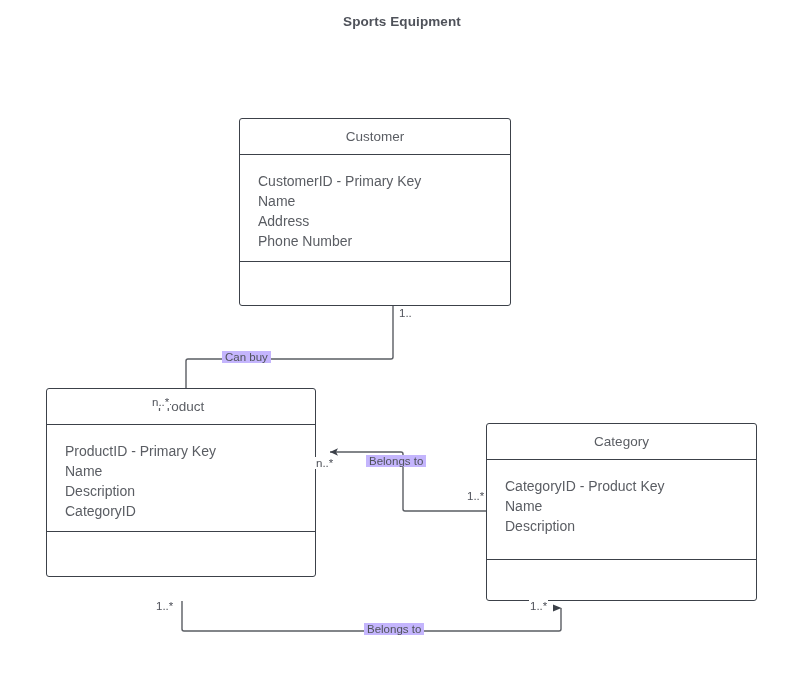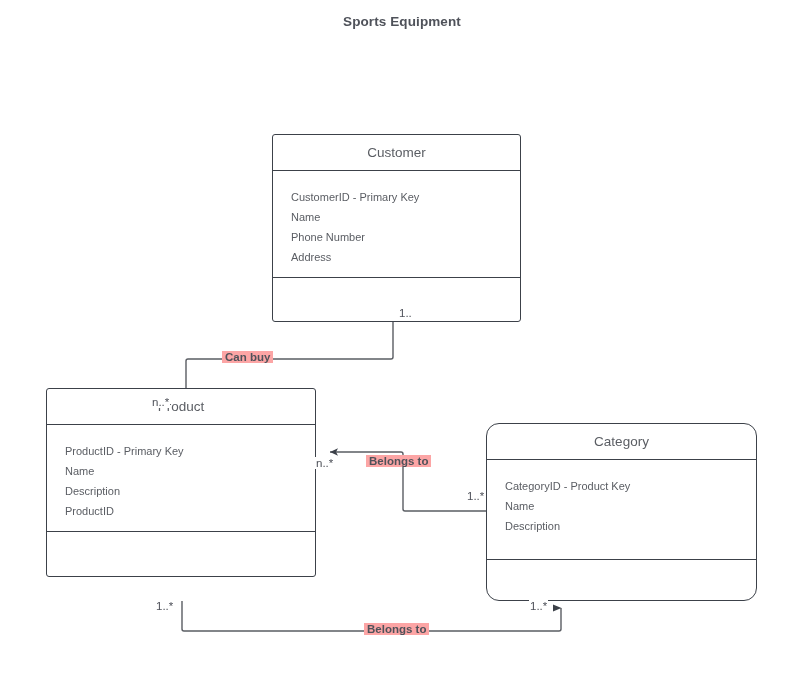--- a/index.html
+++ b/index.html
@@ -57,34 +57,34 @@
   .uml-class-name {
     font-size: 13.5px;
     color: #5a5d63;
   }
   .uml-attr-compartment {
     box-sizing: border-box;
     border-bottom: 1.6px solid #3c4149;
     padding: 16px 0 12px 18px;
   }
   .uml-attr {
-    font-size: 11px;
+    font-size: 14px;
     color: #5a5d63;
     line-height: 20px;
     white-space: nowrap;
   }
   .uml-method-compartment {
     box-sizing: border-box;
   }
   .edge-label {
     position: absolute;
     font-size: 11.5px;
-    font-weight: bold;
+    font-weight: normal;
     color: #4f525a;
-    background: #fca5a5;
+    background: #c4b5fd;
     padding: 0 3px;
     white-space: nowrap;
   }
   .mult-label {
     position: absolute;
     font-size: 11.5px;
     color: #4f525a;
     background: #ffffff;
     padding: 0 1px;
     white-space: nowrap;
@@ -112,47 +112,47 @@
       </marker>
     </defs>
 
     <path d="M 393 306 L 393 357 Q 393 359 391 359 L 188 359 Q 186 359 186 361 L 186 401" fill="none" stroke="#5a5d63" stroke-width="1.4" marker-end="url(#arrow-down)"></path>
 
     <path d="M 486 511 L 405 511 Q 403 511 403 509 L 403 454 Q 403 452 401 452 L 330 452" fill="none" stroke="#5a5d63" stroke-width="1.4" marker-end="url(#arrow-open)"></path>
 
     <path d="M 182 601 L 182 629 Q 182 631 184 631 L 559 631 Q 561 631 561 629 L 561 608" fill="none" stroke="#5a5d63" stroke-width="1.4" marker-end="url(#arrow-up)"></path>
   </svg>
 
-  <div class="uml-class" style="left:272px; top:118px; width:249px; height:188px;margin-top:16px;">
+  <div class="uml-class" style="left:239px; top:118px; width:272px; height:188px;">
     <div class="uml-name-compartment">
       <span class="uml-class-name">Customer</span>
     </div>
     <div class="uml-attr-compartment" style="height:107px;">
       <div class="uml-attr">CustomerID - Primary Key</div>
       <div class="uml-attr">Name</div>
+      <div class="uml-attr">Address</div>
       <div class="uml-attr">Phone Number</div>
-      <div class="uml-attr">Address</div>
     </div>
     <div class="uml-method-compartment" style="height:44px;"></div>
   </div>
 
   <div class="uml-class" style="left:46px; top:388px; width:270px; height:189px;">
     <div class="uml-name-compartment">
       <span class="uml-class-name">Product</span>
     </div>
     <div class="uml-attr-compartment" style="height:107px;">
       <div class="uml-attr">ProductID - Primary Key</div>
       <div class="uml-attr">Name</div>
       <div class="uml-attr">Description</div>
-      <div class="uml-attr">ProductID</div>
+      <div class="uml-attr">CategoryID</div>
     </div>
     <div class="uml-method-compartment" style="height:45px;"></div>
   </div>
 
-  <div class="uml-class" style="left:486px; top:423px; width:271px; height:178px;border-radius:13px;">
+  <div class="uml-class" style="left:486px; top:423px; width:271px; height:178px;">
     <div class="uml-name-compartment">
       <span class="uml-class-name">Category</span>
     </div>
     <div class="uml-attr-compartment" style="height:100px;">
       <div class="uml-attr">CategoryID - Product Key</div>
       <div class="uml-attr">Name</div>
       <div class="uml-attr">Description</div>
     </div>
     <div class="uml-method-compartment" style="height:41px;"></div>
   </div>

